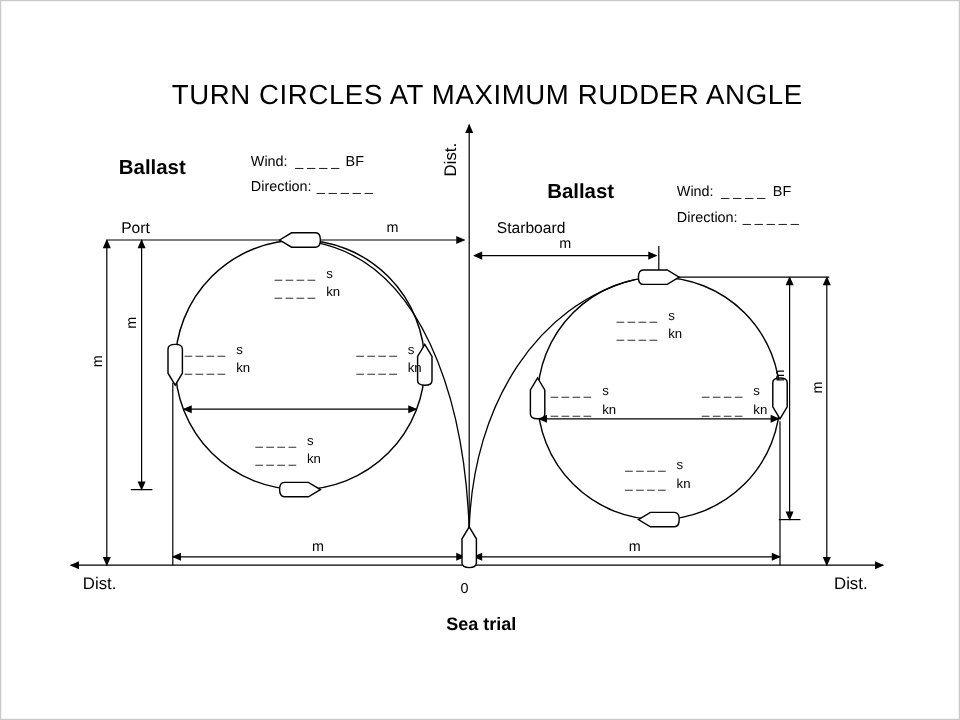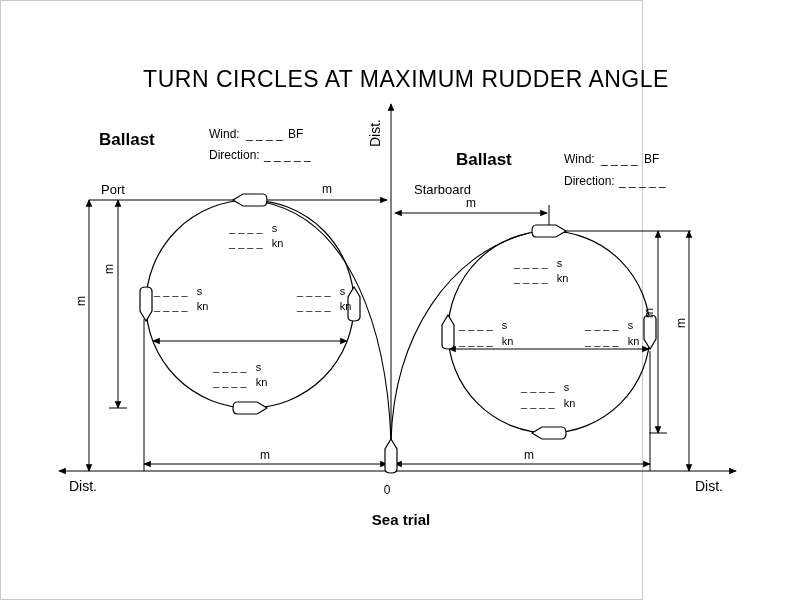--- a/index.html
+++ b/index.html
@@ -1,18 +1,18 @@
 <!DOCTYPE html>
 <html><head>
 <meta charset="utf-8">
 <style>
   html, body { margin: 0; padding: 0; background: #ffffff; }
   .frame {
     position: relative;
-    width: 643px; height: 600px;
+    width: 800px; height: 600px;
     box-sizing: border-box;
     background: #ffffff;
     border: 1px solid #c9c9c9;
     font-family: "Liberation Sans", sans-serif;
   }
   svg text {
     font-family: "Liberation Sans", sans-serif;
     fill: #000000;
     white-space: pre;
   }

